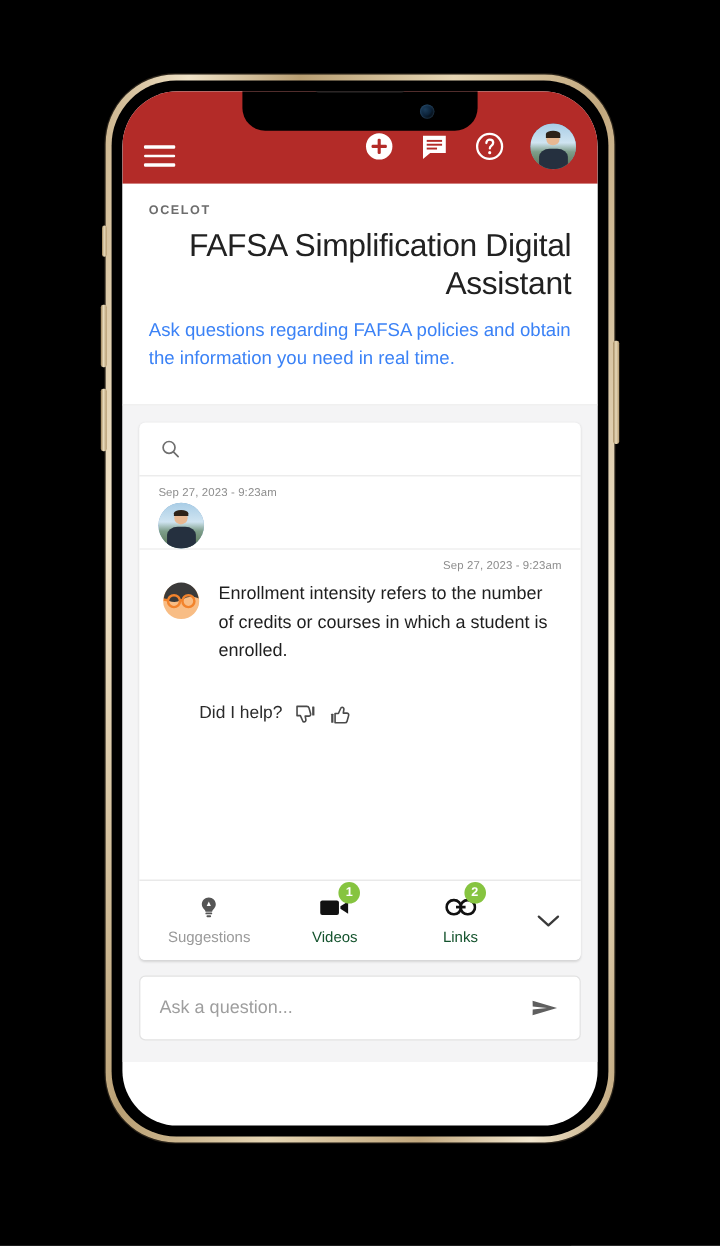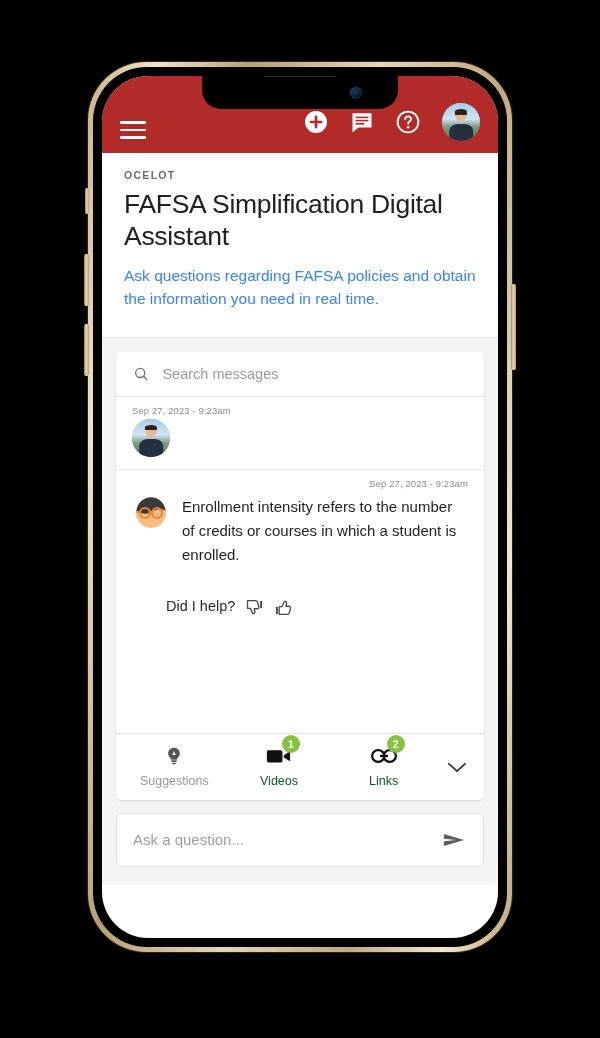--- a/index.html
+++ b/index.html
@@ -149,20 +149,21 @@
     color: #6d6d6d;
     margin-bottom: 7px;
   }
   .page-title {
     font-size: 26.5px;
     line-height: 1.21;
     font-weight: normal;
     color: #212121;
     letter-spacing: -0.3px;
     margin-bottom: 12px;
+    text-align: right;
   }
   .page-sub {
     font-size: 15.5px;
     line-height: 1.5;
     color: #3b82f6;
   }
 
   
   .chat-wrap {
     background: #f4f4f5;
@@ -195,21 +196,21 @@
     font-family: inherit;
     font-size: 14.5px;
     color: #333;
     width: 100%;
     background: transparent;
   }
   .search-row input::placeholder { color: #9b9b9b; }
 
   .msg-list { flex: 1; overflow: hidden; }
 
-  .msg { padding: 8px 16px 12px 16px; border-bottom: 1px solid #ececec; }
+  .msg { padding: 8px 16px 0 16px; border-bottom: 1px solid #ececec; }
   .msg-time { font-size: 9.5px; color: #8d8d8d; letter-spacing: .1px; }
   .msg-user .msg-time { text-align: left; }
   .msg-bot  .msg-time { text-align: right; }
 
   .msg-user .msg-body {
     display: flex;
     align-items: center;
     gap: 10px;
     margin-top: 3px;
   }
@@ -390,21 +391,20 @@
         </div>
 
         <div class="chat-wrap">
           <div class="chat-card">
 
             <div class="search-row">
               <svg width="18" height="18" viewBox="0 0 24 24">
                 <circle cx="10.5" cy="10.5" r="6.6" fill="none" stroke="#6f6f6f" stroke-width="1.9"></circle>
                 <line x1="15.4" y1="15.4" x2="20.6" y2="20.6" stroke="#6f6f6f" stroke-width="1.9" stroke-linecap="round"></line>
               </svg>
-              <input type="text" placeholder="Search messages" style="">
             </div>
 
             <div class="msg-list">
 
               <div class="msg msg-user">
                 <div class="msg-time">Sep 27, 2023 - 9:23am</div>
                 <div class="msg-body">
                   <div class="avatar-sm">
                     <div class="sky"></div>
                     <div class="body"></div>

